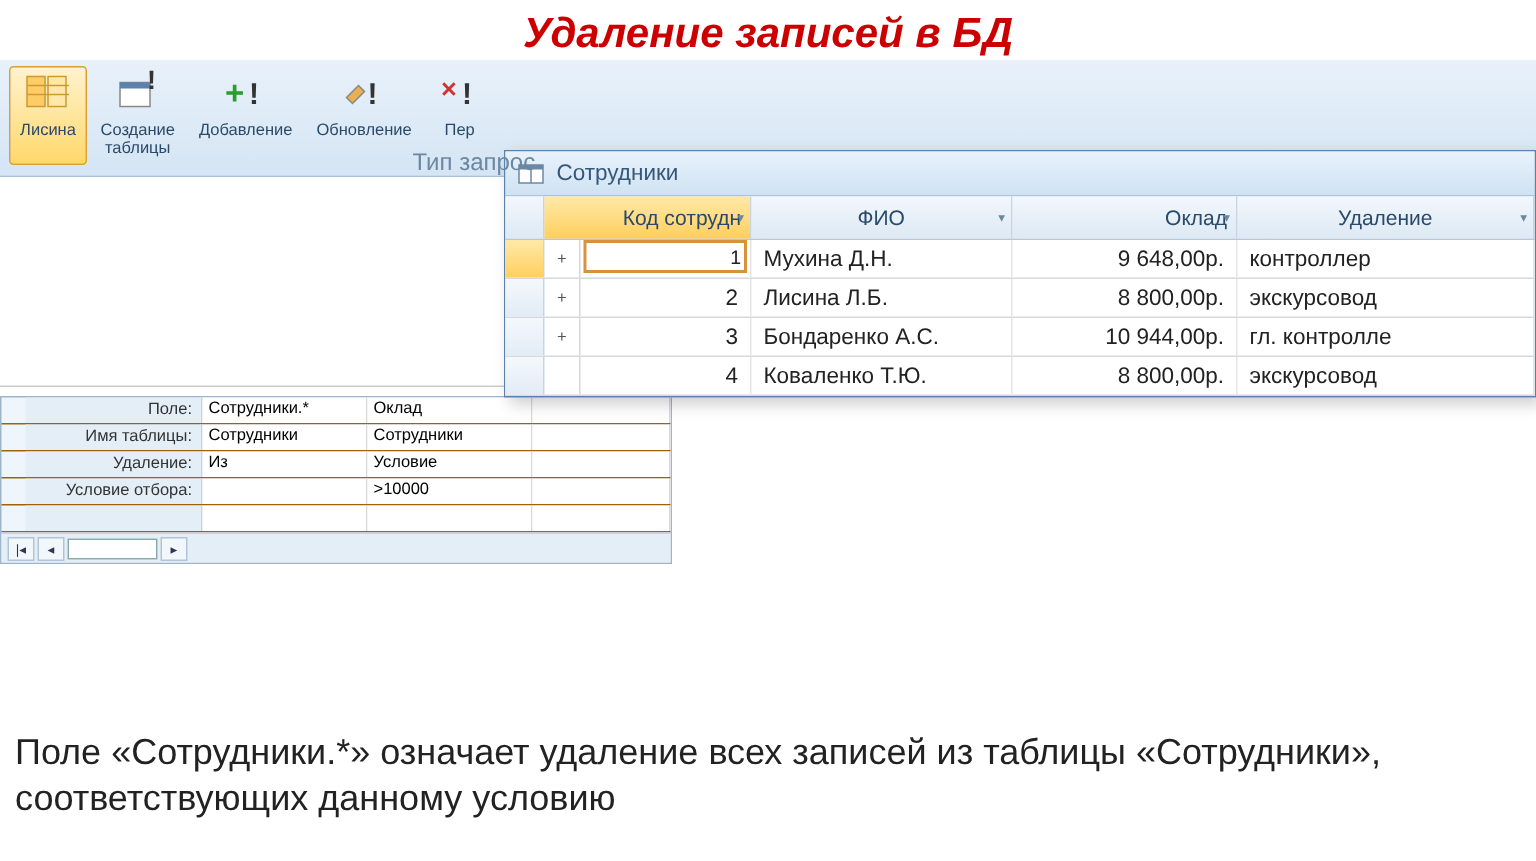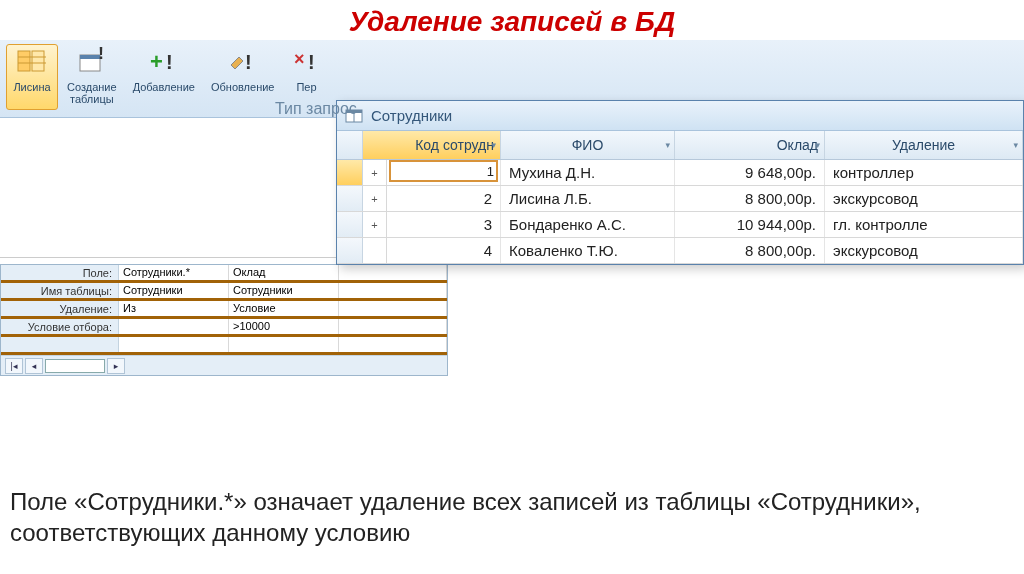--- a/index.html
+++ b/index.html
@@ -10,21 +10,21 @@
   .ribbon { display: flex; align-items: flex-start; background: linear-gradient(#e8f1fa, #d5e5f4); border-bottom: 1px solid #a9c3dc; height: 78px; padding: 4px 6px 0 6px; gap: 2px; }
   .ribbon-btn { display: flex; flex-direction: column; align-items: center; justify-content: flex-start; padding: 2px 6px; font-size: 11px; color: #2a4a6a; border: 1px solid transparent; border-radius: 3px; height: 66px; min-width: 52px; cursor: default; }
   .ribbon-btn.selected { background: linear-gradient(#fff3cf, #ffd86b); border: 1px solid #e0a030; }
   .ribbon-btn .ico { width: 32px; height: 32px; margin-bottom: 2px; display: flex; align-items: center; justify-content: center; }
   .ribbon-btn .lbl { text-align: center; line-height: 1.1; }
   .tip-zapros { position: absolute; left: 262px; top: 100px; font-size: 16px; color: #6b88a3; z-index: 1; margin-left: 13px; }
   
   .blank { background: #fff; height: 140px; border-bottom: 1px solid #ccc; }
   
   .grid-wrap { position: absolute; left: 0; top: 264px; width: 448px; border: 1px solid #9db6cc; background: #eef5fc; }
-  .grid-row { display: flex; height: 18px; border-bottom: 3px solid #a16207; }
+  .grid-row { display: flex; height: 18px; border-bottom: 1px solid #a16207; padding-left: 16px; }
   .grid-lbl { width: 118px; text-align: right; padding: 2px 6px 0 0; font-size: 11px; color: #333; border-right: 1px solid #c3d3e0; background: #e4eef7; }
   .grid-cell { background: #fff; border-right: 1px solid #d9d9d9; padding: 1px 4px; font-size: 11px; flex: 0 0 110px; }
   .grid-cell:last-child { flex: 1 0 40px; }
   .grid-nav { display: flex; align-items: center; height: 20px; background: #e4eef7; border-top: 1px solid #c3d3e0; padding-left: 4px; gap: 2px; }
   .mini-btn { width: 18px; height: 16px; border: 1px solid #b0c4d6; background: #f2f7fc; display: flex; align-items: center; justify-content: center; font-size: 9px; color: #335; }
   .empty-input { width: 60px; height: 14px; border: 1px solid #8aa; background: #fff; }
   
   .table-win { position: absolute; left: 336px; top: 100px; width: 688px; border: 1px solid #5a82ac; background: #fff; box-shadow: 4px 4px 10px rgba(0,0,0,0.2); }
   .table-title { background: linear-gradient(#e9f2fb, #cfe2f3); height: 30px; display: flex; align-items: center; padding: 0 8px; border-bottom: 1px solid #a9c3dc; font-size: 15px; color: #34577a; gap: 8px; }
   .t-head { display: flex; background: #e8eef5; border-bottom: 1px solid #b6c8da; }

